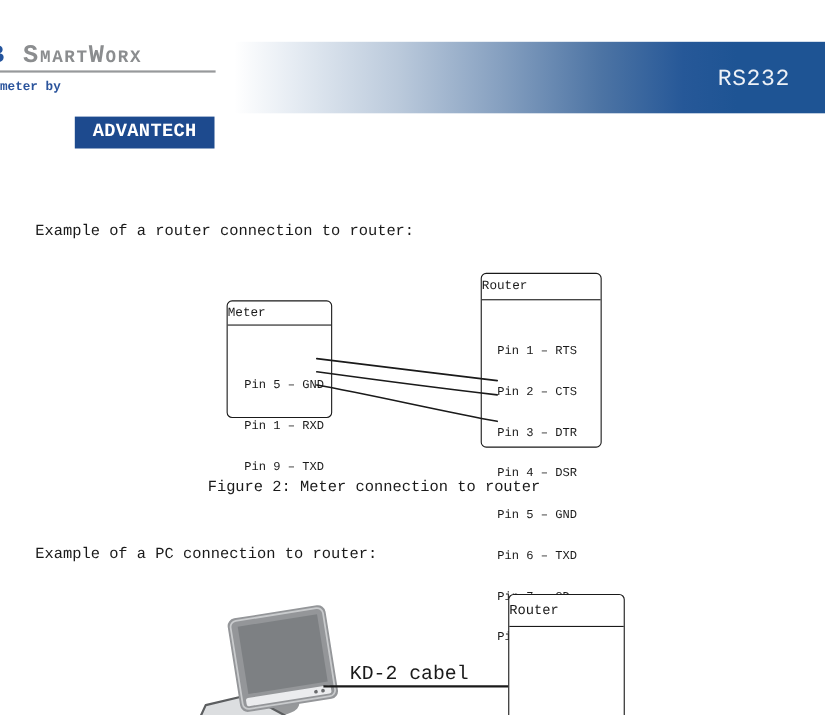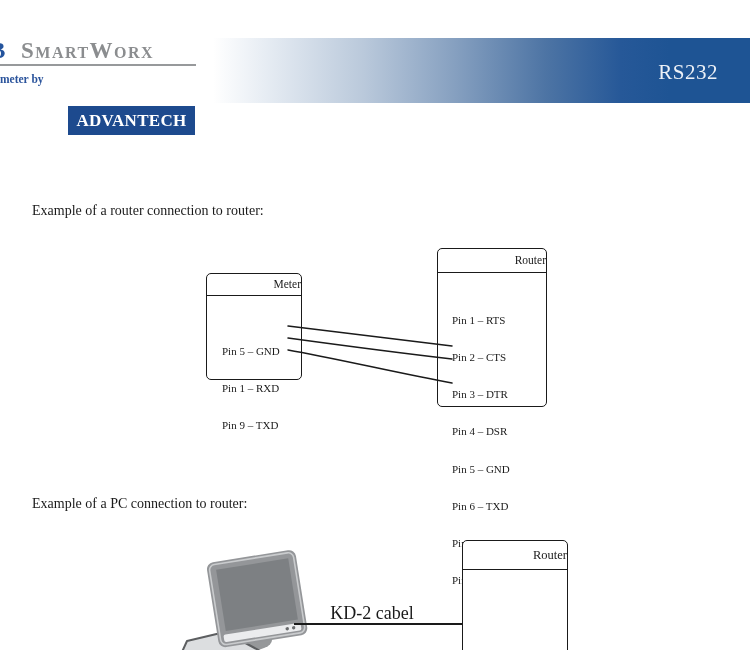--- a/index.html
+++ b/index.html
@@ -1,18 +1,18 @@
 <!DOCTYPE html>
 <html><head>
 <meta charset="utf-8">
 <style>
   html,body { margin:0; padding:0; background:#ffffff; }
   .page {
     position:relative; width:750px; height:650px; background:#ffffff;
-    overflow:hidden; font-family:Liberation Serif, serif; color:#1a1a1a;
+    overflow:hidden; font-family:Liberation Mono, monospace; color:#1a1a1a;
   }
 
   
   .logo-b {
     position:absolute; left:-10px; top:39px; font-size:23px; line-height:23px;
     font-weight:bold; color:#24549d;
   }
   .logo-smartworx {
     position:absolute; left:21px; top:39px; font-size:23px; line-height:23px;
     font-weight:bold; font-variant:small-caps; letter-spacing:1.5px; color:#8b8d8f;
@@ -39,21 +39,21 @@
   .intro { position:absolute; left:32px; font-size:14px; }
   .intro-meter { top:189px; }
   .intro-pc { top:482px; }
   .figure-caption { position:absolute; left:180px; top:421px; width:320px; text-align:center; font-size:14px; }
 
   
   .dbox {
     position:absolute; background:#ffffff; border:1.6px solid #1a1a1a;
     border-radius:5px; box-sizing:border-box;
   }
-  .dbox-title { text-align:right; font-size:11.5px; border-bottom:1.6px solid #1a1a1a; }
+  .dbox-title { text-align:left; font-size:11.5px; border-bottom:1.6px solid #1a1a1a; }
   .meter-box { left:206px; top:273px; width:96px; height:107px; }
   .meter-box .dbox-title { line-height:21px; }
   .router-box-meter { left:437px; top:248px; width:110px; height:159px; }
   .router-box-meter .dbox-title { line-height:23px; }
   .pins { position:absolute; font-size:11px; line-height:12.4px; white-space:pre; }
   .meter-box .pins { left:15px; top:46px; }
   .router-box-meter .pins { left:14px; top:40px; }
 
   .router-box-pc { left:462px; top:540px; width:106px; height:130px; }
   .router-box-pc .dbox-title { line-height:28px; font-size:12.5px; }
@@ -103,20 +103,21 @@
       <div>Pin 8 – RXD</div>
     </div>
   </div>
 
   <svg class="wires-svg" viewBox="280 315 180 75" xmlns="http://www.w3.org/2000/svg">
     <path d="M288 326 C332 331 400 340 452 346" fill="none" stroke="#1a1a1a" stroke-width="1.5" stroke-linecap="round"></path>
     <path d="M288 338 C332 344 400 353 452 359" fill="none" stroke="#1a1a1a" stroke-width="1.5" stroke-linecap="round"></path>
     <path d="M288 350 C334 358 402 374 452 383" fill="none" stroke="#1a1a1a" stroke-width="1.5" stroke-linecap="round"></path>
   </svg>
 
+  <p class="figure-caption">Figure 2: Meter connection to router</p>
 
   <p class="intro intro-pc">Example of a PC connection to router:</p>
 
   <svg class="pc-svg" viewBox="180 535 400 115" xmlns="http://www.w3.org/2000/svg">
 
     <ellipse cx="247" cy="640" rx="25" ry="11" fill="#96989a"></ellipse>
 
     <polygon points="182,652 187,641 225,632 262,652 254,662 190,662" fill="#dcdee0" stroke="#5c5e60" stroke-width="2" stroke-linejoin="round"></polygon>
 
     <g transform="rotate(-9 255 598)">

